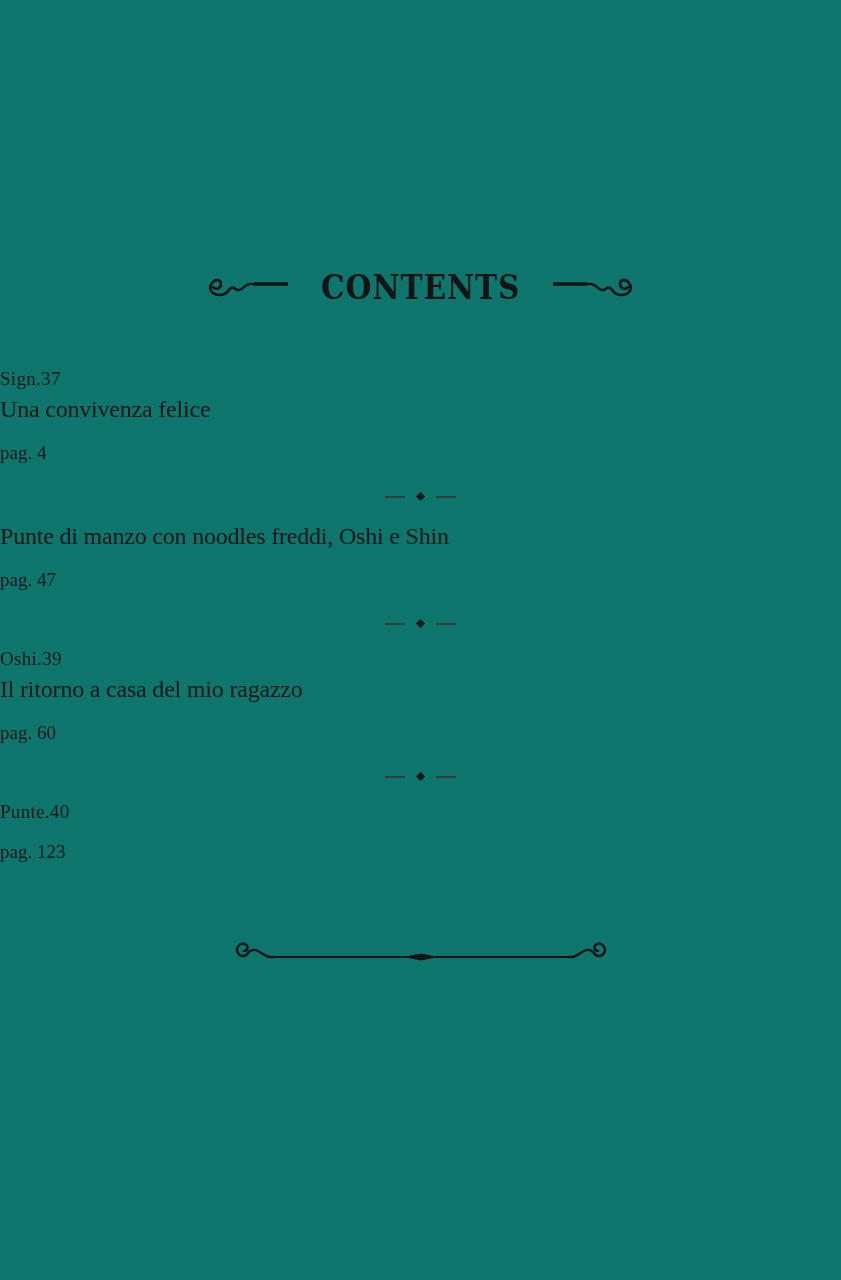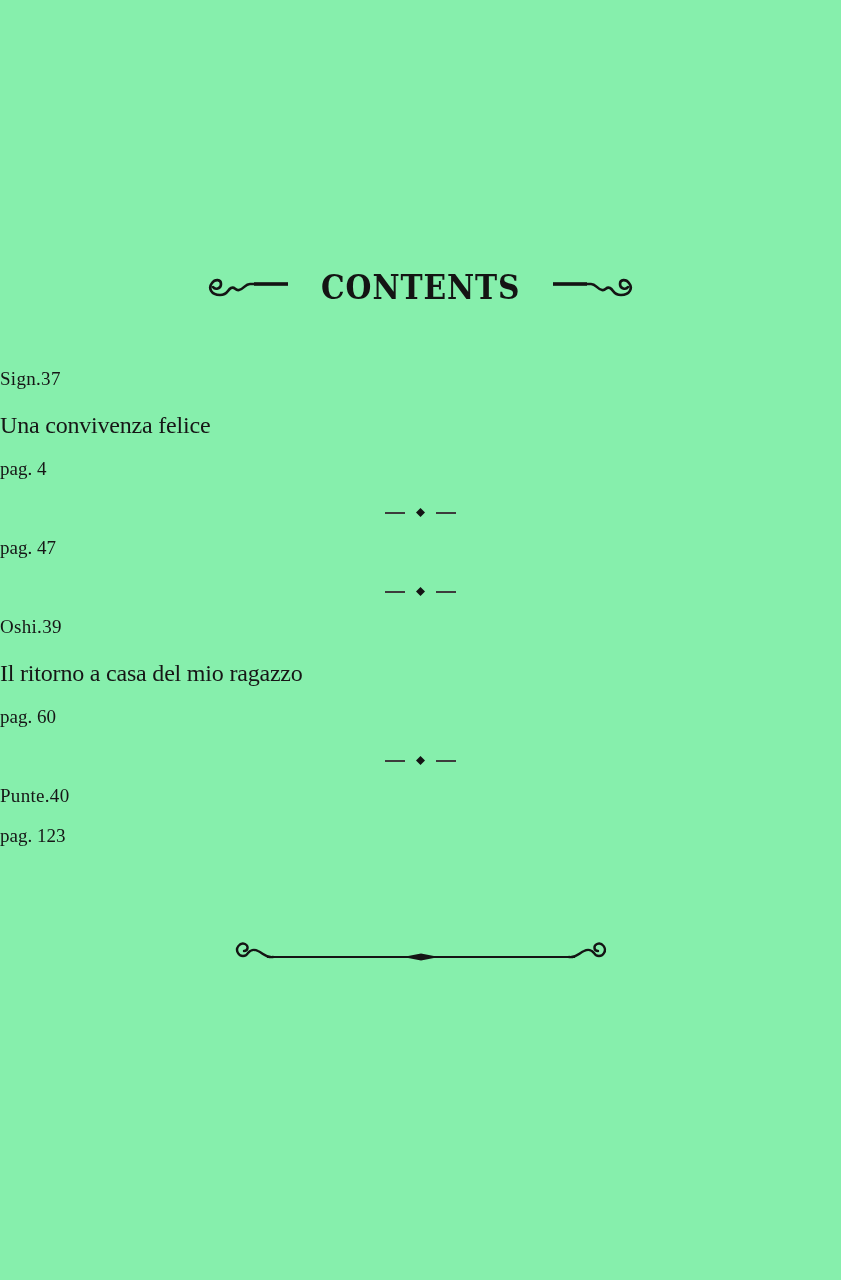--- a/index.html
+++ b/index.html
@@ -5,21 +5,21 @@
   html, body {
     margin: 0;
     padding: 0;
     background: #ffffff;
   }
   .page {
     position: relative;
     width: 841px;
     height: 1280px;
     margin: 0 auto;
-    background: #86efac;
+    background: #0f766e;
     color: #161616;
     font-family: "Liberation Serif", serif;
     overflow: hidden;
   }
 
   
   .title-row {
     position: absolute;
     top: 263px;
     left: 0;
@@ -55,21 +55,21 @@
   }
   .toc-entry { }
   .sign {
     font-size: 19px;
     line-height: 22px;
     letter-spacing: 0.3px;
   }
   .entry-title {
     font-size: 24px;
     line-height: 30px;
-    margin-top: 20px;
+    margin-top: 4px;
     letter-spacing: -0.2px;
   }
   .page-num {
     font-size: 19px;
     line-height: 22px;
     margin-top: 18px;
   }
 
   
   .divider {
@@ -127,20 +127,21 @@
       <div class="page-num">pag. 4</div>
     </div>
 
     <div class="divider">
       <span class="dash"></span>
       <span class="diamond"></span>
       <span class="dash"></span>
     </div>
 
     <div class="toc-entry">
+      <div class="entry-title">Punte di manzo con noodles freddi, Oshi e Shin</div>
       <div class="page-num">pag. 47</div>
     </div>
 
     <div class="divider">
       <span class="dash"></span>
       <span class="diamond"></span>
       <span class="dash"></span>
     </div>
 
     <div class="toc-entry">

